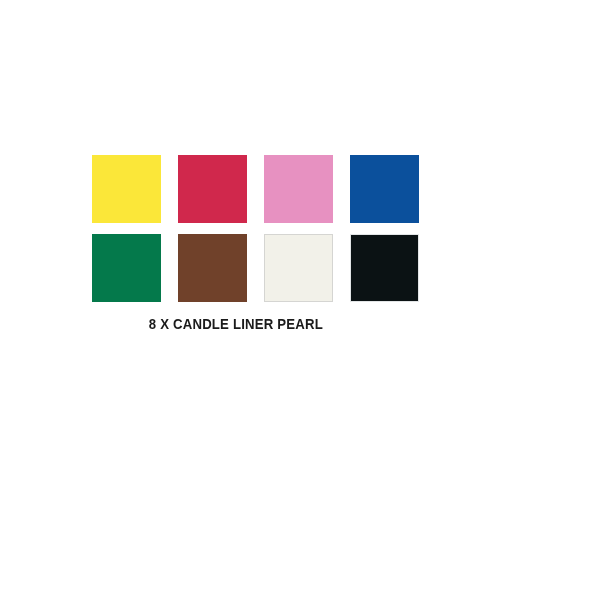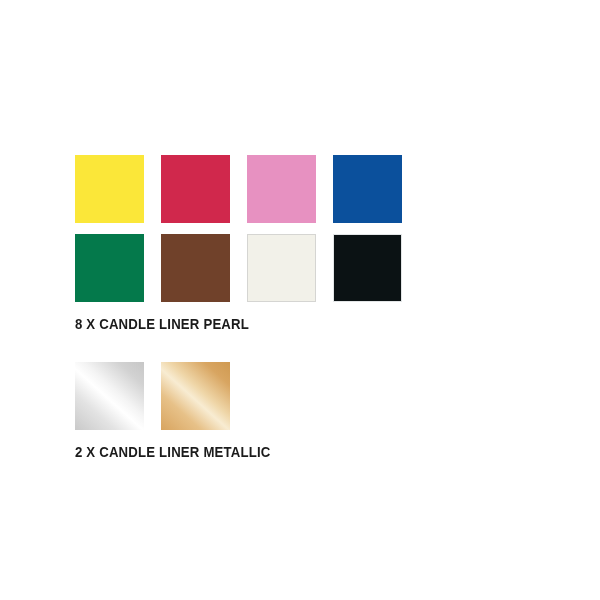--- a/index.html
+++ b/index.html
@@ -18,21 +18,22 @@
 
   #sheet {
     position: absolute;
     inset: 0;
     background: #ffffff;
   }
 
   
   .group {
     position: absolute;
-    left: 75px;
+    left: 92px;
+    text-align: center;
   }
   #group-pearl   { top: 155px; }
   #group-metallic{ top: 362px; }
 
   .swatch-grid {
     display: grid;
     grid-template-columns: repeat(4, 69px);
     column-gap: 17px;
     row-gap: 11px;
   }
@@ -80,21 +81,14 @@
       <span class="swatch" style="background: rgb(231, 145, 193);"></span>
       <span class="swatch" style="background: rgb(11, 80, 156);"></span>
       <span class="swatch" style="background: rgb(4, 121, 75);"></span>
       <span class="swatch" style="background: rgb(112, 65, 42);"></span>
       <span class="swatch bordered" style="background: rgb(242, 241, 233);"></span>
       <span class="swatch bordered-dark" style="background: rgb(11, 18, 20);"></span>
     </div>
     <div class="group-label" style="color: rgb(27, 27, 27);">8 X CANDLE LINER PEARL</div>
   </section>
 
-  <section class="group" id="group-metallic">
-    <div class="swatch-grid cols-2">
-      <span class="swatch" style="background: linear-gradient(42deg, rgb(201, 201, 201) 0%, rgb(227, 227, 227) 28%, rgb(255, 255, 255) 47%, rgb(244, 244, 244) 58%, rgb(210, 210, 210) 82%, rgb(198, 198, 198) 100%);"></span>
-      <span class="swatch" style="background: linear-gradient(42deg, rgb(216, 164, 95) 0%, rgb(231, 193, 136) 28%, rgb(248, 236, 210) 47%, rgb(239, 214, 168) 58%, rgb(216, 165, 97) 82%, rgb(207, 153, 80) 100%);"></span>
-    </div>
-    <div class="group-label" style="color: rgb(27, 27, 27);">2 X CANDLE LINER METALLIC</div>
-  </section>
 
 </div>
 
 </body></html>

